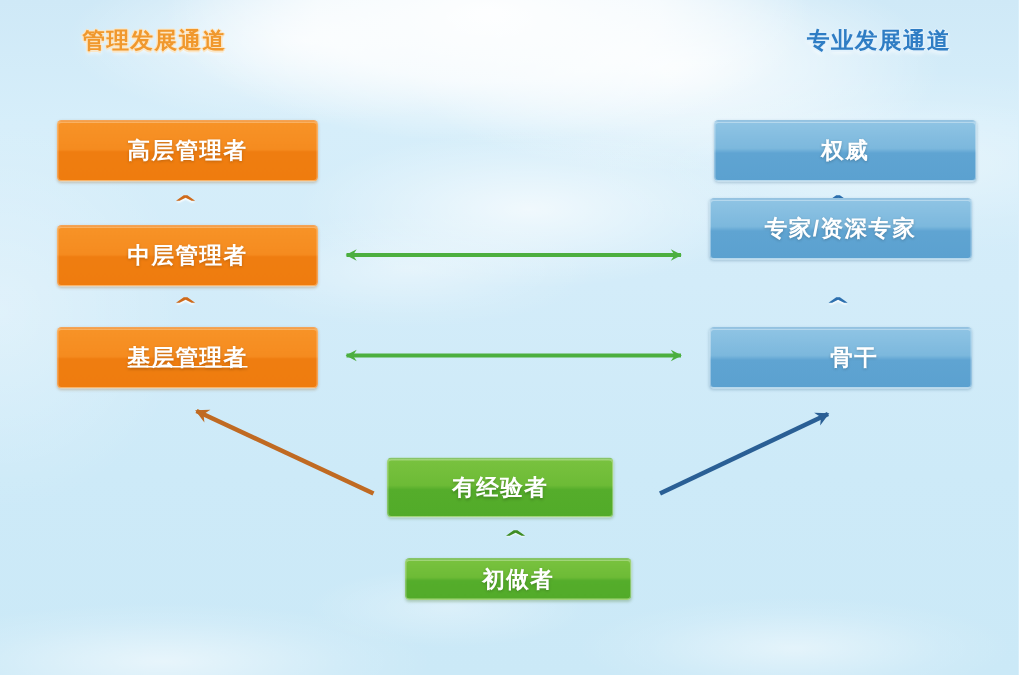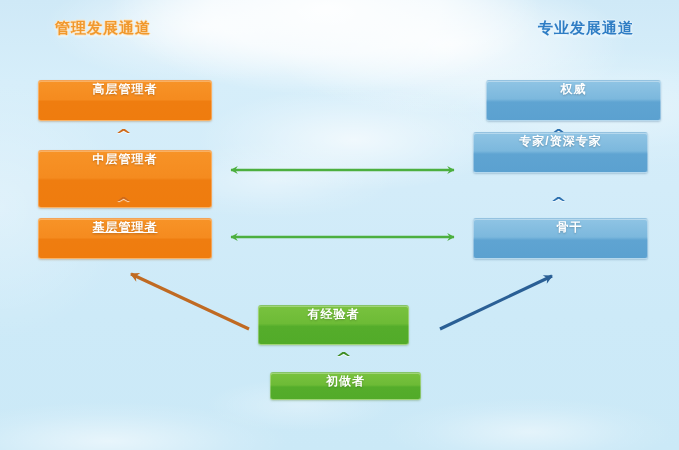--- a/index.html
+++ b/index.html
@@ -90,23 +90,24 @@
       0 -1px 0 #e3f2fc,
       0 2px 3px rgba(255,255,255,0.85);
     margin-left: 41px;
   }
 
   
   .node {
     position: absolute;
     box-sizing: border-box;
     display: flex;
+    align-items: center;
     justify-content: center;
     border-radius: 3px;
-    font-size: 12px;
+    font-size: 15px;
     font-weight: bold;
     letter-spacing: 1px;
     color: #ffffff;
     white-space: nowrap;
     text-shadow: 0 1px 2px rgba(0,0,0,0.22);
   }
   .node.orange {
     background: linear-gradient(180deg, #f79327 0%, #f58b1f 48%, #ef7d10 52%, #ef7c0e 100%);
     box-shadow: 0 1px 2px rgba(140,80,10,0.30),
                 inset 0 1px 0 rgba(255,255,255,0.28);
@@ -194,30 +195,30 @@
     <g>
       <line x1="440" y1="329" x2="552" y2="276" stroke="#2a5f95" stroke-width="3.1" marker-end="url(#bl-end)"></line>
     </g>
   </svg>
 
   <div class="node orange" style="left:38px; top:80px; width:174px; height:41px;">
     <span>高层管理者</span>
   </div>
   <div class="chev o" style="left:117px; top:128px;">^</div>
 
-  <div class="node orange" style="left:38px; top:150px; width:174px; height:58px;">
+  <div class="node orange" style="left:38px; top:150px; width:174px; height:41px;">
     <span>中层管理者</span>
   </div>
   <div class="chev o" style="left:117px; top:196px;">^</div>
 
   <div class="node orange" style="left:38px; top:218px; width:174px; height:41px;text-decoration:underline;">
     <span>基层管理者</span>
   </div>
 
-  <div class="node blue" style="left:486px; top:80px; width:175px; height:41px;">
+  <div class="node blue" style="left:476px; top:80px; width:175px; height:41px;">
     <span>权威</span>
   </div>
   <div class="chev b" style="left:552px; top:128px;">^</div>
 
   <div class="node blue" style="left:473px; top:132px; width:175px; height:41px;">
     <span>专家/资深专家</span>
   </div>
   <div class="chev b" style="left:552px; top:196px;">^</div>
 
   <div class="node blue" style="left:473px; top:218px; width:175px; height:41px;padding-left:18px;">

